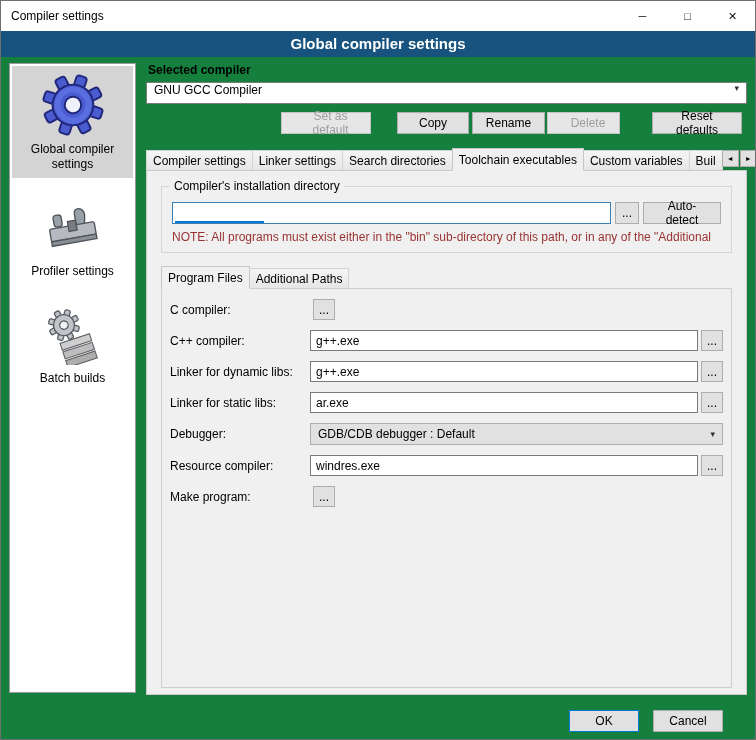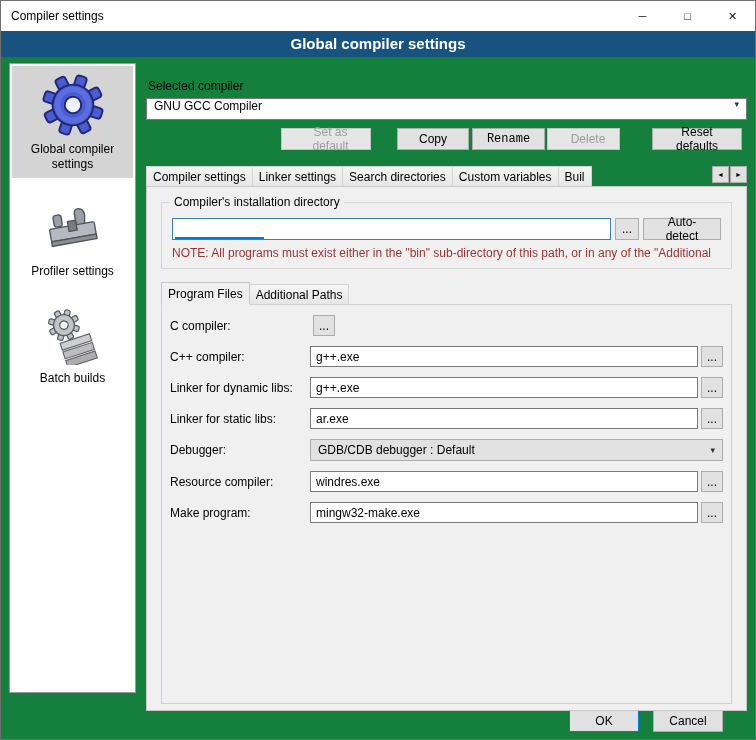--- a/index.html
+++ b/index.html
@@ -20,32 +20,32 @@
   
   .body { flex:1 1 auto; position:relative; }
 
   .sidebar { position:absolute; left:8px; top:6px; width:127px; height:630px; background:#ffffff; border:1px solid #9a9a9a; padding:2px; overflow:hidden; }
   .side-item { display:flex; flex-direction:column; align-items:center; padding:8px 2px 6px; margin-bottom:14px; cursor:pointer; }
   .side-item.selected { background:#d4d4d4; }
   .side-item .side-label { margin-top:6px; text-align:center; font-size:12px; line-height:1.25; }
 
   .main { position:absolute; left:145px; top:6px; right:8px; bottom:0; }
 
-  .field-caption { font-size:12px; margin:16px 2px 5px; }
+  .field-caption { font-size:12px; margin:0 2px 5px;font-weight:bold; }
 
   .combo { height:22px; background:#fff; border:1px solid #7a7a7a; display:flex; align-items:flex-start; padding:0 7px; font-size:12px; cursor:default; }
   .combo .arrow { margin-left:auto; font-size:9px; color:#333; }
 
   .btn { height:22px; background:#e1e1e1; border:1px solid #adadad; font-size:12px; font-family:"Liberation Sans",sans-serif; display:inline-flex; align-items:center; justify-content:center; padding:0 8px; cursor:pointer; }
   .btn.disabled { color:#9d9d9d; border-color:#c3c3c3; background:#e6e6e6; cursor:default;padding-left:17px; }
 
   .btn-row { display:flex; margin-top:8px; }
   .b-setdefault { margin-left:135px; width:90px; }
   .b-copy { margin-left:26px; width:72px; }
-  .b-rename { margin-left:3px; width:73px;font-family:Liberation Mono, monospace; }
+  .b-rename { margin-left:3px; width:73px; }
   .b-delete { margin-left:2px; width:73px; }
   .b-reset { margin-left:32px; width:90px; }
 
   
   .tabstrip { display:flex; align-items:flex-end; margin-top:13px; height:23px; position:relative; z-index:2; }
   .tab { height:20px; padding:0 6px; font-size:12px; background:linear-gradient(#f5f5f5,#e6e6e6); border:1px solid #d4d4d4; border-bottom:none; display:flex; align-items:center; margin-right:-1px; white-space:nowrap; cursor:pointer; }
   .tab.selected { height:23px; background:#f0f0f0; border-color:#c6c6c6; border-bottom:1px solid #f0f0f0; margin-bottom:-1px; z-index:3; }
   .tab-arrows { margin-left:auto; display:flex; gap:1px; align-self:flex-end; margin-bottom:3px; }
   .tab-arrow { width:17px; height:17px; font-size:7px; padding:0; }
 
@@ -180,20 +180,21 @@
         <button class="btn b-copy">Copy</button>
         <button class="btn b-rename">Rename</button>
         <button class="btn disabled b-delete">Delete</button>
         <button class="btn b-reset">Reset defaults</button>
       </div>
 
       <div class="tabstrip">
         <div class="tab">Compiler settings</div>
         <div class="tab">Linker settings</div>
         <div class="tab">Search directories</div>
+        <div class="tab selected">Toolchain executables</div>
         <div class="tab">Custom variables</div>
         <div class="tab">Buil</div>
         <div class="tab-arrows">
           <button class="btn tab-arrow">◄</button>
           <button class="btn tab-arrow">►</button>
         </div>
       </div>
 
       <div class="tabpage">
 
@@ -248,21 +249,20 @@
           </div>
 
           <div class="frow">
             <span class="flabel">Resource compiler:</span>
             <input class="ftext" value="windres.exe" style="">
             <button class="btn fbrowse">...</button>
           </div>
 
           <div class="frow">
             <span class="flabel">Make program:</span>
-            <input class="ftext" value="mingw32-make.exe" style="">
             <button class="btn fbrowse">...</button>
           </div>
 
         </div>
 
       </div>
 
     </div>
   </div>
 

